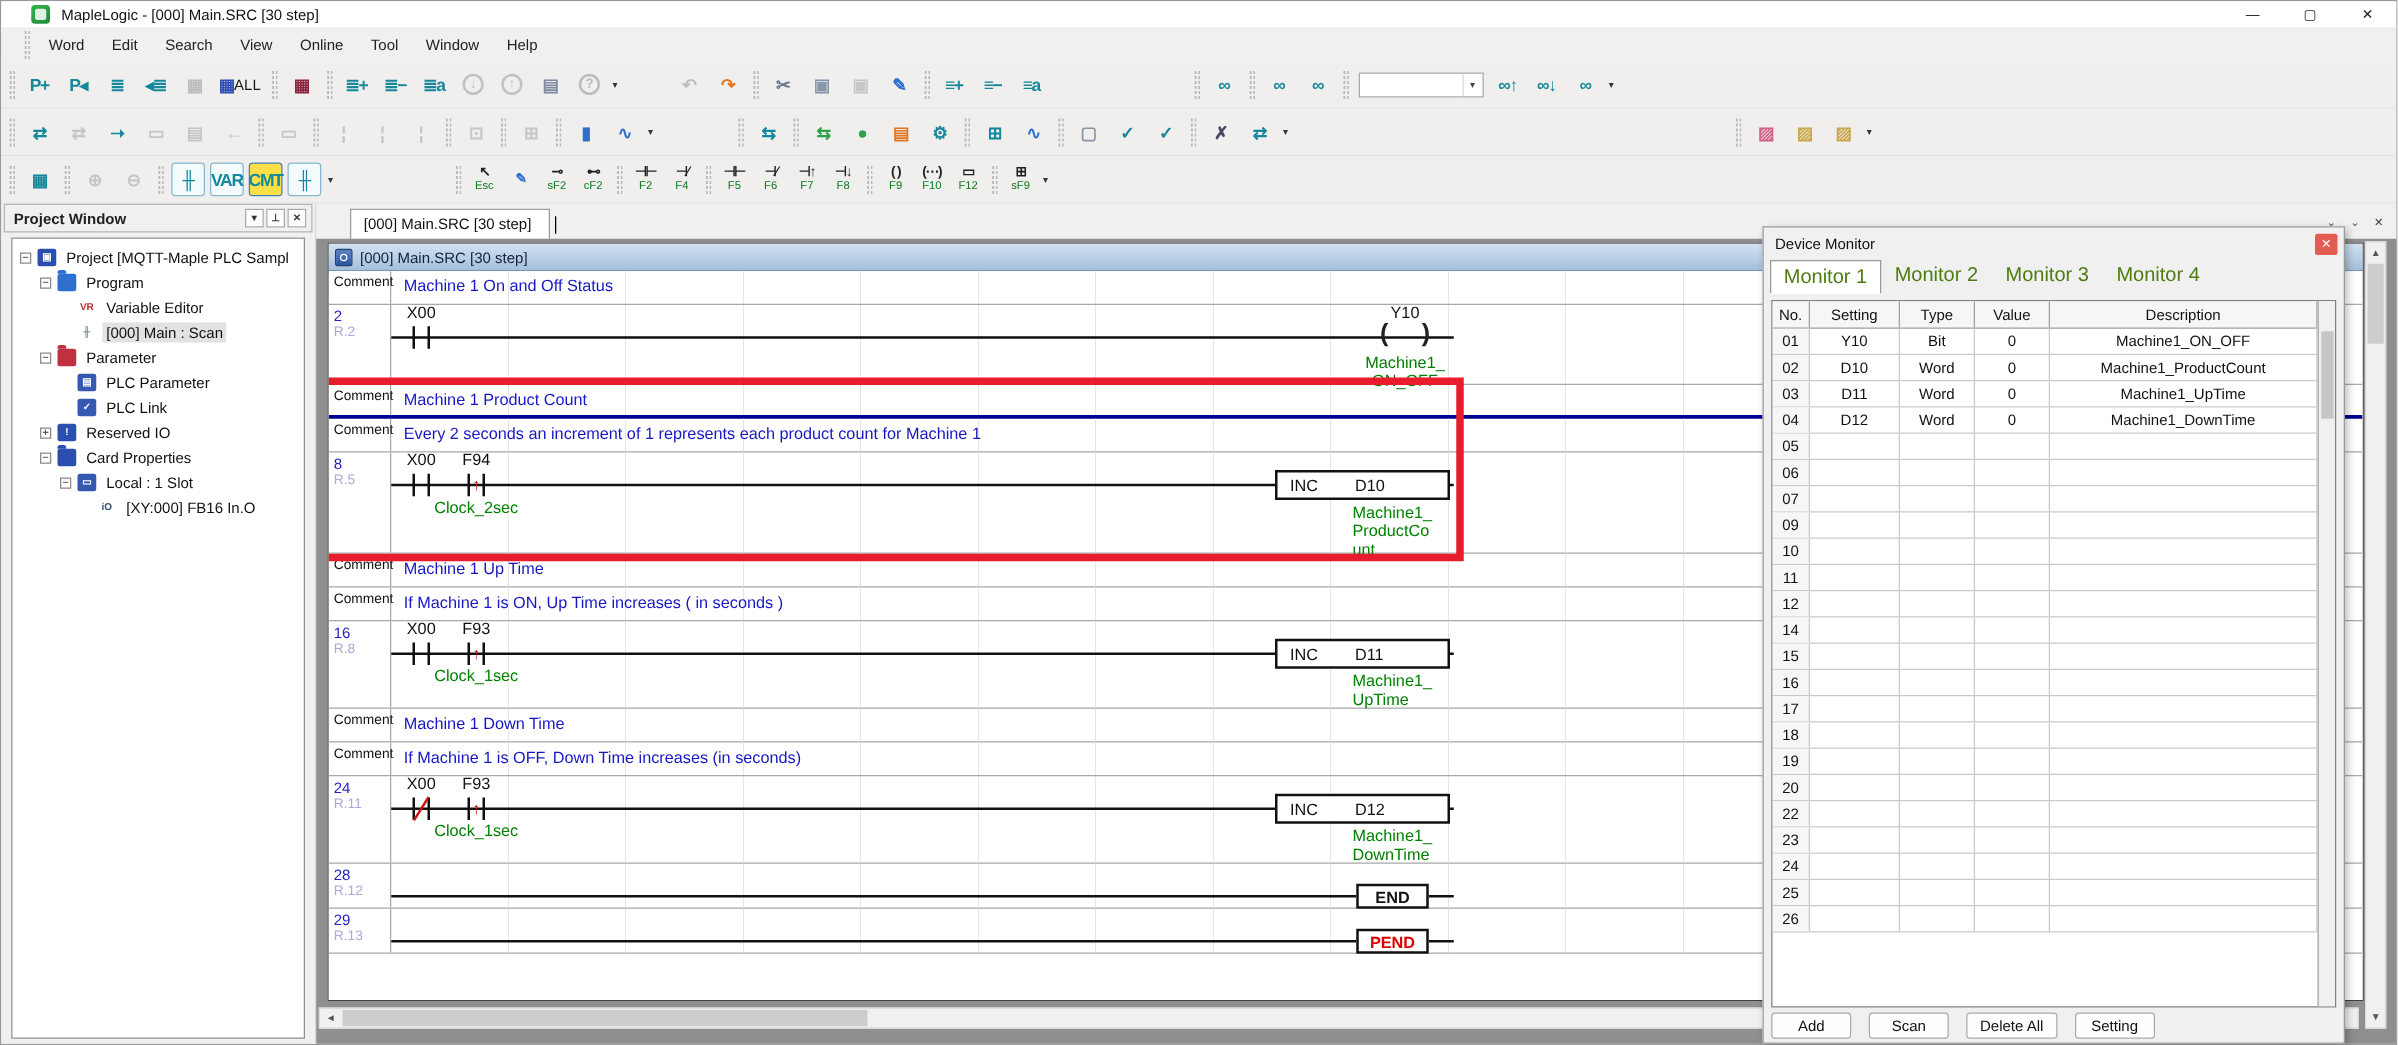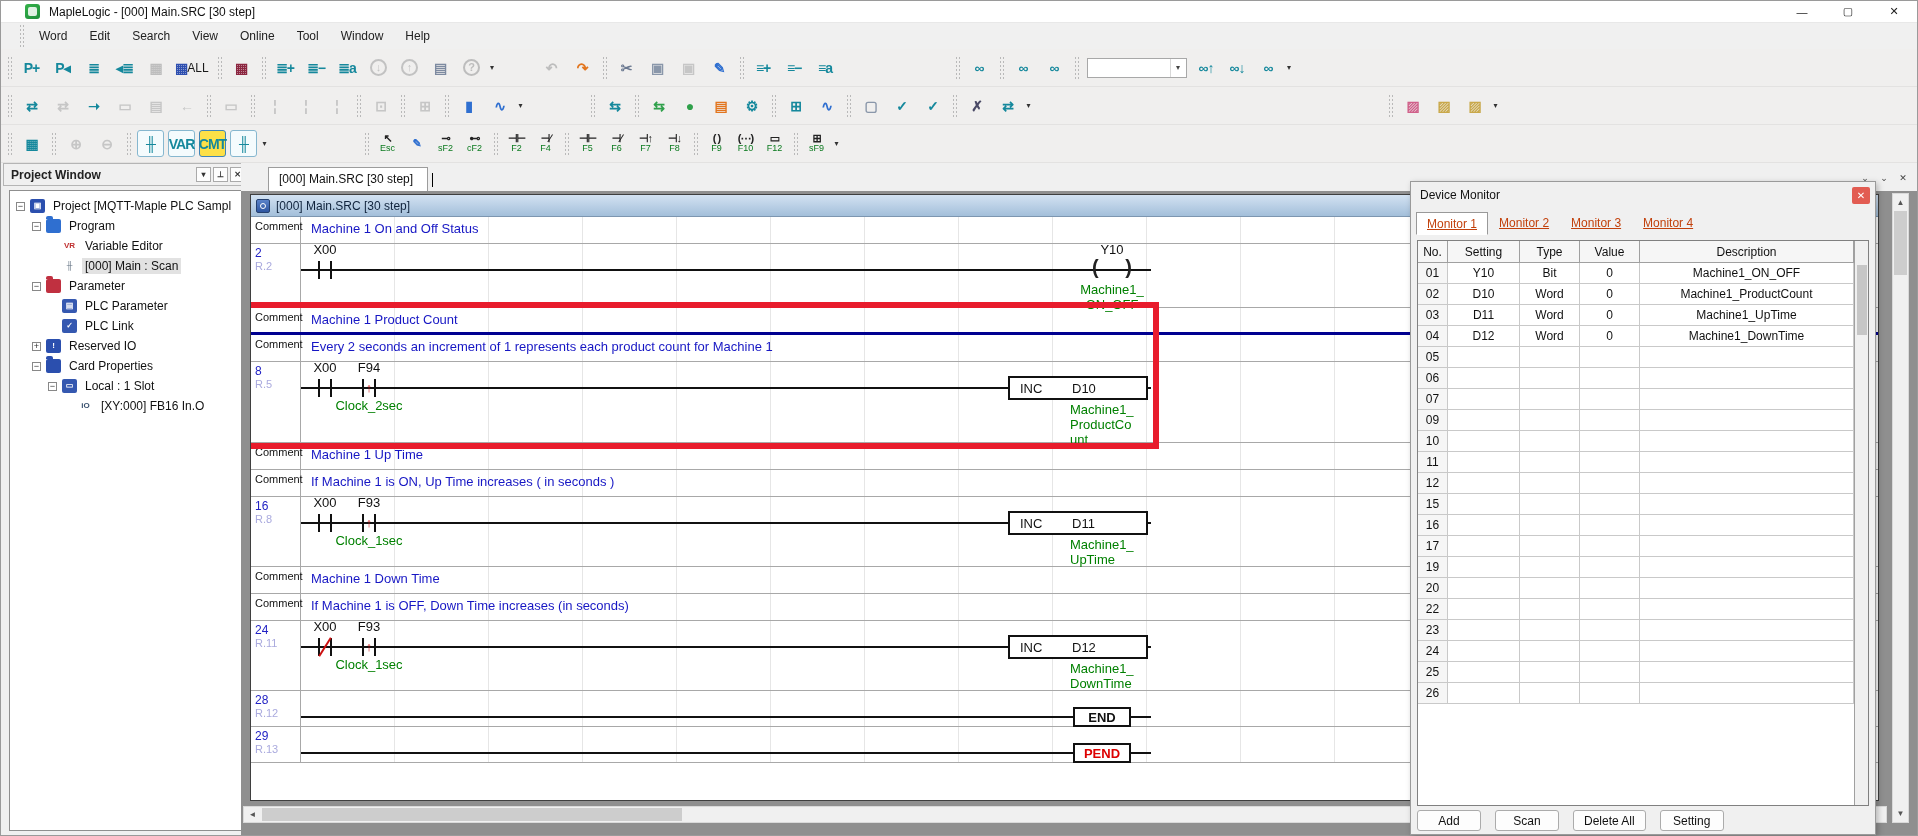--- a/index.html
+++ b/index.html
@@ -49,21 +49,21 @@
   .trow { height:20px; display:flex; align-items:center; white-space:nowrap; font-size:12px; color:#111; }
   .trow.sel .tlabel { background:#e2e2e2; }
   .exp { width:9px; height:9px; border:1px solid #888; background:#fff; font-size:9px; line-height:7px; text-align:center; margin-right:5px; flex:none; color:#333; }
   .exp.hid { visibility:hidden; }
   .ticon { width:15px; height:14px; margin-right:5px; flex:none; border-radius:2px; font-size:8px; font-weight:bold; line-height:14px; text-align:center; }
   .ticon.fold { position:relative; border-radius:2px 2px 2px 2px; }
   .ticon.fold::before { content:""; position:absolute; left:0; top:-3px; width:7px; height:3px; background:inherit; border-radius:2px 2px 0 0; }
   .tlabel { padding:1px 3px; }
 
   
-  .editor { position:absolute; left:240px; top:0; right:0; height:100%; }
+  .editor { position:absolute; left:252px; top:0; right:0; height:100%; }
   .tabbar { position:absolute; left:0; top:0; right:0; height:28px; background:#f0f0f0; display:flex; align-items:flex-end; }
   .tab { margin-left:27px; height:24px; background:#fff; border:1px solid #9c9c9c; border-bottom:none; padding:4px 14px 0 10px; font-size:12px; color:#111; }
   .tab-cursor { width:1px; height:14px; background:#000; margin:0 0 4px 4px; }
   .tabbar-btns { margin-left:auto; display:flex; gap:3px; margin-right:6px; margin-bottom:5px; }
   .tabbar-btn { width:16px; height:16px; font-size:9px; color:#444; display:flex; align-items:center; justify-content:center; }
   .client { position:absolute; left:0; top:28px; right:0; bottom:0; background:#8f8f8f; }
 
   
   .lwin { position:absolute; left:9px; top:3px; width:1629px; height:607px; background:#fff; border:1px solid #3f3f3f; }
   .lwin-title { height:22px; background:linear-gradient(to bottom,#d3e2f2,#a3bfda); display:flex; align-items:center; padding-left:5px; font-size:12px; color:#10233c; border-bottom:1px solid #7d96b0; }
@@ -104,21 +104,21 @@
   .vscroll { position:absolute; right:8px; top:2px; bottom:12px; width:17px; background:#f0f0f0; border:1px solid #d9d9d9; display:flex; flex-direction:column; align-items:center; }
   .vs-arrow { height:17px; width:15px; display:flex; align-items:center; justify-content:center; font-size:8px; color:#555; }
   .vs-thumb { width:13px; height:64px; background:#cdcdcd; }
   .vs-fill { flex:1; }
 
   
   .devmon { position:absolute; left:1409px; top:18px; width:466px; bottom:0; background:#f0f0f0; border:1px solid #9a9a9a; box-shadow:2px 2px 6px rgba(0,0,0,.25); z-index:20; }
   .dm-title { height:26px; display:flex; align-items:center; padding:0 5px 0 9px; font-size:12px; color:#111; }
   .dm-close { margin-left:auto; width:18px; height:17px; background:#e25c52; color:#fff; font-size:10px; display:flex; align-items:center; justify-content:center; border-radius:2px; }
   .dm-tabs { display:flex; align-items:flex-end; padding-left:5px; height:26px; }
-  .dm-tab { padding:4px 10px 3px; font-size:12px; color:#c2410c; border:1px solid transparent;text-decoration:underline; }
+  .dm-tab { padding:4px 10px 3px; font-size:16px; color:#4d7c0f; border:1px solid transparent; }
   .dm-tab.active { background:#fff; border:1px solid #999; border-bottom:1px solid #fff; position:relative; top:1px; }
   .dm-tablewrap { position:absolute; left:6px; right:6px; top:58px; bottom:28px; border:1px solid #808080; background:#fff; display:flex; }
   .dm-grid { flex:1; display:flex; flex-direction:column; overflow:hidden; }
   .dm-row { display:flex; height:21px; flex:none; border-bottom:1px solid #c9c9c9; }
   .dm-row.head { height:22px; background:#f6f6f6; border-bottom:1px solid #a0a0a0; font-size:12px; }
   .dm-cell { border-right:1px solid #c9c9c9; display:flex; align-items:center; justify-content:center; font-size:12px; color:#111; overflow:hidden; white-space:nowrap; }
   .dm-row.head .dm-cell { border-right:1px solid #a0a0a0; }
   .dm-cell.no { background:#f6f6f6; }
   .dm-vscroll { width:14px; background:#f0f0f0; border-left:1px solid #a0a0a0; display:flex; flex-direction:column; align-items:center; }
   .dm-vthumb { width:10px; height:70px; margin-top:24px; background:#c6c6c6; }
@@ -814,35 +814,49 @@
               <div class="dm-cell" style="flex: 1 1 0%;"></div>
             </div>
             <div class="dm-row">
               <div class="dm-cell no" style="width: 30px;">12</div>
               <div class="dm-cell" style="width: 72px;"></div>
               <div class="dm-cell" style="width: 60px;"></div>
               <div class="dm-cell" style="width: 60px;"></div>
               <div class="dm-cell" style="flex: 1 1 0%;"></div>
             </div>
             <div class="dm-row">
+              <div class="dm-cell no" style="width: 30px;">14</div>
+              <div class="dm-cell" style="width: 72px;"></div>
+              <div class="dm-cell" style="width: 60px;"></div>
+              <div class="dm-cell" style="width: 60px;"></div>
+              <div class="dm-cell" style="flex: 1 1 0%;"></div>
+            </div>
+            <div class="dm-row">
               <div class="dm-cell no" style="width: 30px;">15</div>
               <div class="dm-cell" style="width: 72px;"></div>
               <div class="dm-cell" style="width: 60px;"></div>
               <div class="dm-cell" style="width: 60px;"></div>
               <div class="dm-cell" style="flex: 1 1 0%;"></div>
             </div>
             <div class="dm-row">
               <div class="dm-cell no" style="width: 30px;">16</div>
               <div class="dm-cell" style="width: 72px;"></div>
               <div class="dm-cell" style="width: 60px;"></div>
               <div class="dm-cell" style="width: 60px;"></div>
               <div class="dm-cell" style="flex: 1 1 0%;"></div>
             </div>
             <div class="dm-row">
               <div class="dm-cell no" style="width: 30px;">17</div>
+              <div class="dm-cell" style="width: 72px;"></div>
+              <div class="dm-cell" style="width: 60px;"></div>
+              <div class="dm-cell" style="width: 60px;"></div>
+              <div class="dm-cell" style="flex: 1 1 0%;"></div>
+            </div>
+            <div class="dm-row">
+              <div class="dm-cell no" style="width: 30px;">18</div>
               <div class="dm-cell" style="width: 72px;"></div>
               <div class="dm-cell" style="width: 60px;"></div>
               <div class="dm-cell" style="width: 60px;"></div>
               <div class="dm-cell" style="flex: 1 1 0%;"></div>
             </div>
             <div class="dm-row">
               <div class="dm-cell no" style="width: 30px;">19</div>
               <div class="dm-cell" style="width: 72px;"></div>
               <div class="dm-cell" style="width: 60px;"></div>
               <div class="dm-cell" style="width: 60px;"></div>

